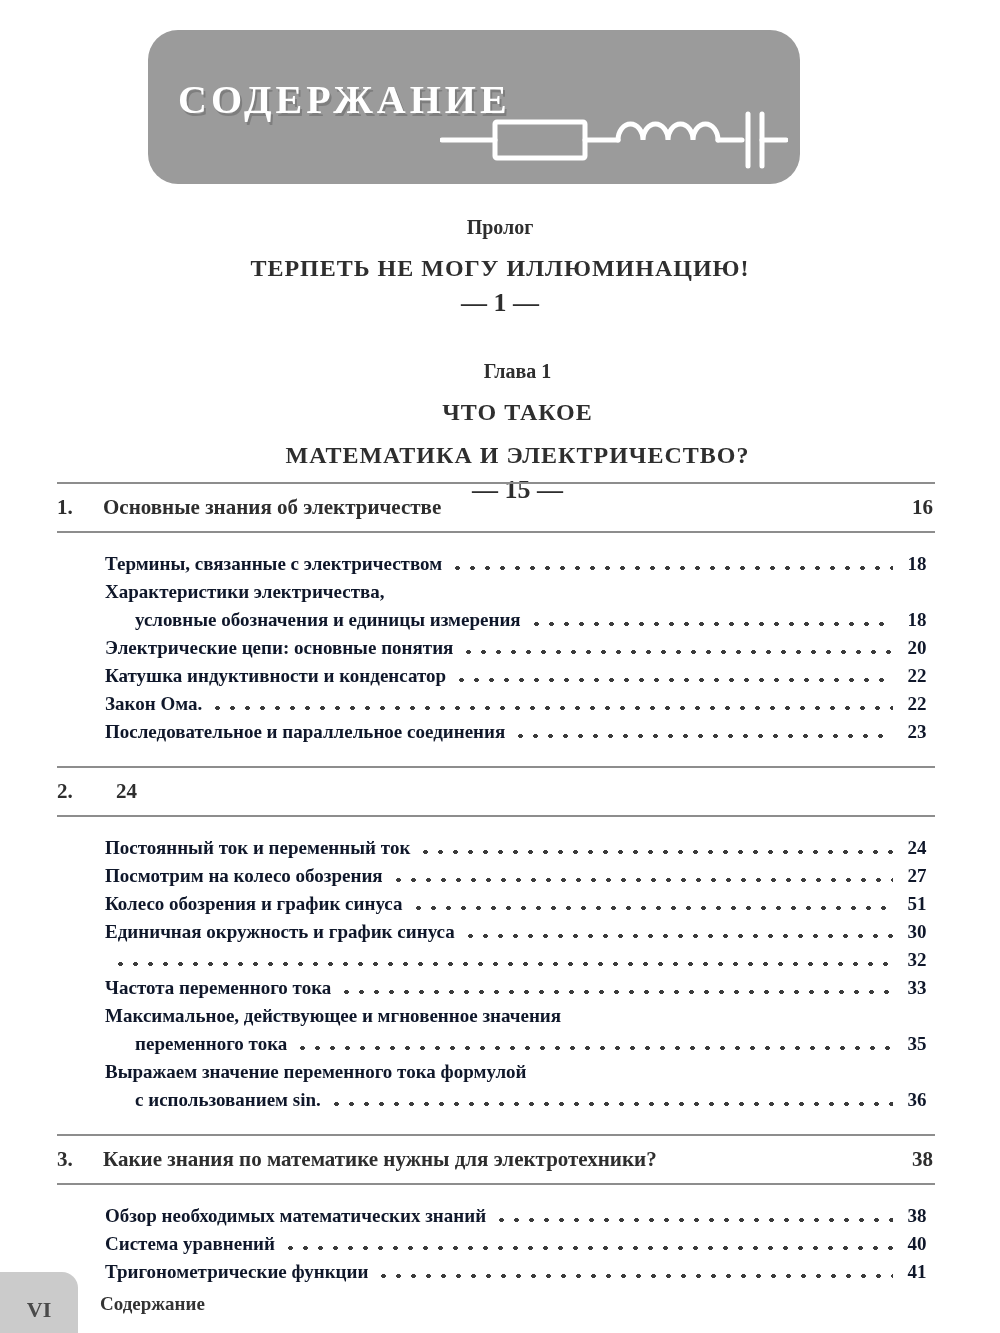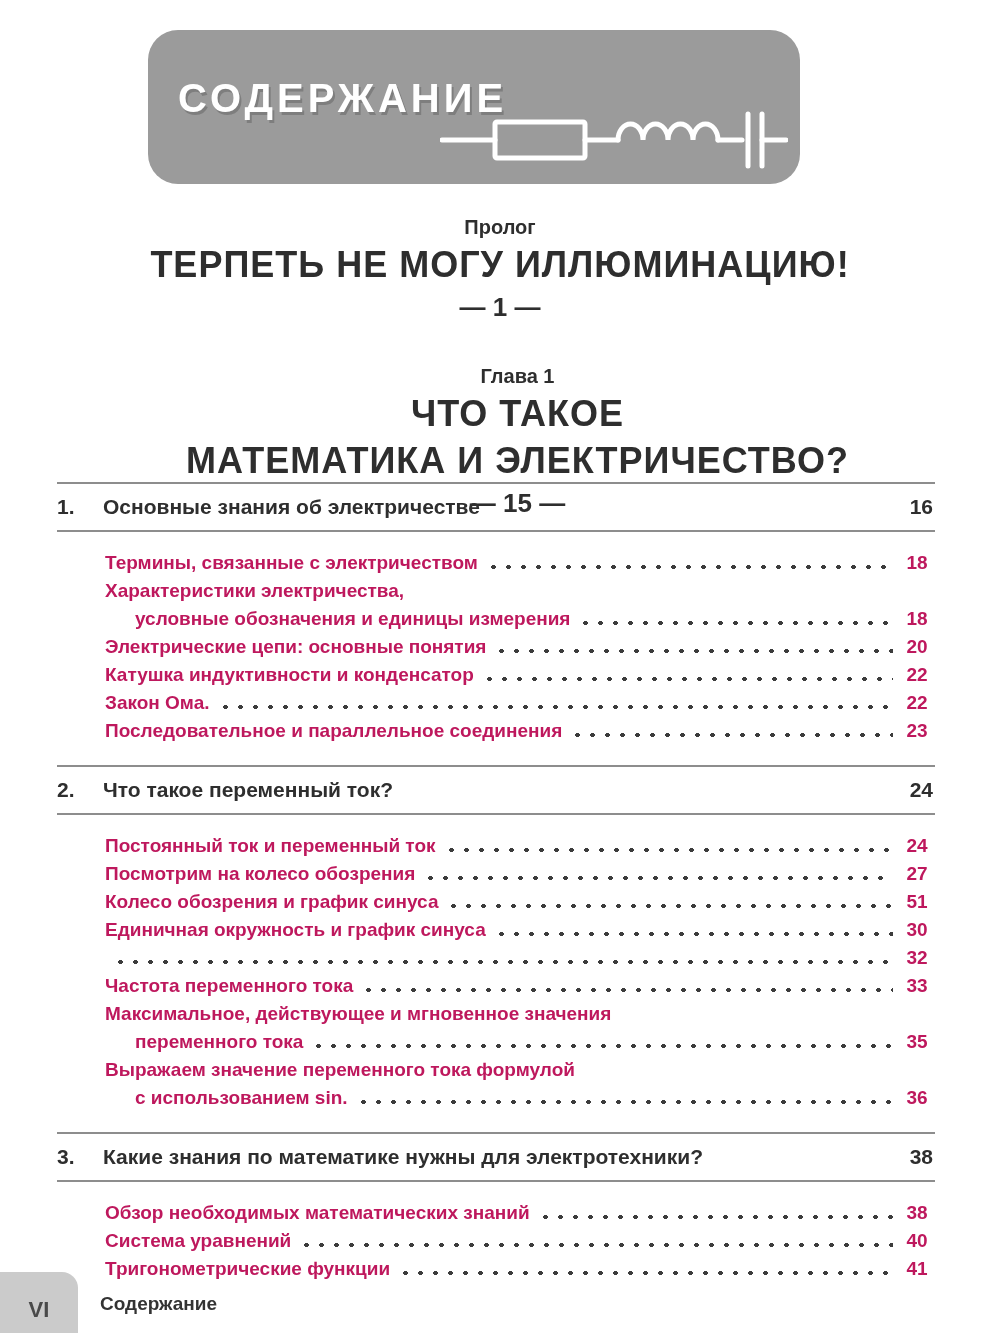--- a/index.html
+++ b/index.html
@@ -2,21 +2,21 @@
 <html><head>
 <meta charset="utf-8">
 <style>
   * { margin:0; padding:0; box-sizing:border-box; }
   html,body { background:#ffffff; }
   .page {
     position:relative;
     width:1000px; height:1333px;
     margin:0 auto;
     background:#ffffff;
-    font-family:Liberation Sans, sans-serif;
+    font-family:Liberation Serif, serif;
     color:#2e2e2e;
     overflow:hidden;
   }
 
   
   .banner {
     position:absolute; left:148px; top:30px;
     width:652px; height:154px;
     background:#9b9b9b;
     border-radius:30px;
@@ -26,39 +26,39 @@
     font-size:40px; font-weight:bold; color:#ffffff;
     letter-spacing:4px;
     text-shadow:2px 3px 0 rgba(110,110,110,.65);
     white-space:nowrap;
   }
   .circuit { position:absolute; right:12px; bottom:12px; }
 
   
   .front { position:absolute; top:216px; left:0; width:100%; text-align:center; }
   .kicker { font-size:20px; font-weight:bold; }
-  .ftitle { font-size:36px; font-weight:bold; letter-spacing:1px; margin-top:5px; }
+  .ftitle { font-size:24px; font-weight:bold; letter-spacing:1px; margin-top:16px; }
   .fpages { font-size:26px; font-weight:bold; margin-top:6px; }
   .chapter-block { margin-top:42px;padding-left:35px; }
 
   
   .toc { position:absolute; left:57px; top:482px; width:878px; }
   .rule { border-top:2px solid #8d8d8d; }
   .sec-header {
     display:flex; align-items:baseline;
     padding:11px 2px 11px 0;
     font-size:21px; font-weight:bold;
   }
   .sec-num { width:46px; }
   .sec-title { flex:1; padding-right:12px; }
   .sec-page { min-width:34px; text-align:right; }
   .entries { padding:17px 2px 20px 48px; }
   .entry-line {
     display:flex; align-items:baseline;
-    font-size:19px; line-height:28px; font-weight:bold; color:#be185d;
+    font-size:19px; line-height:28px; font-weight:bold; color:#0f172a;
   }
   .entry-line.indent { padding-left:30px; }
   .etext { white-space:nowrap; }
   .leader {
     flex:1; min-width:18px; margin:0 8px; align-self:stretch;
     background-image:radial-gradient(circle, #3c3c3c 2.1px, transparent 2.5px);
     background-size:15px 6px;
     background-repeat:repeat-x;
     background-position:0 calc(100% - 7px);
   }
@@ -156,21 +156,20 @@
       <div class="entry-line">
         <span class="etext">Последовательное и параллельное соединения</span>
         <span class="leader"></span>
         <span class="epage">23</span>
       </div>
     </div>
 
     <div class="rule"></div>
     <div class="sec-header">
       <span class="sec-num">2.</span>
-      <span class="sec-title">Что такое переменный ток?</span>
       <span class="sec-page">24</span>
     </div>
     <div class="rule"></div>
     <div class="entries">
       <div class="entry-line">
         <span class="etext">Постоянный ток и переменный ток</span>
         <span class="leader"></span>
         <span class="epage">24</span>
       </div>
       <div class="entry-line">

